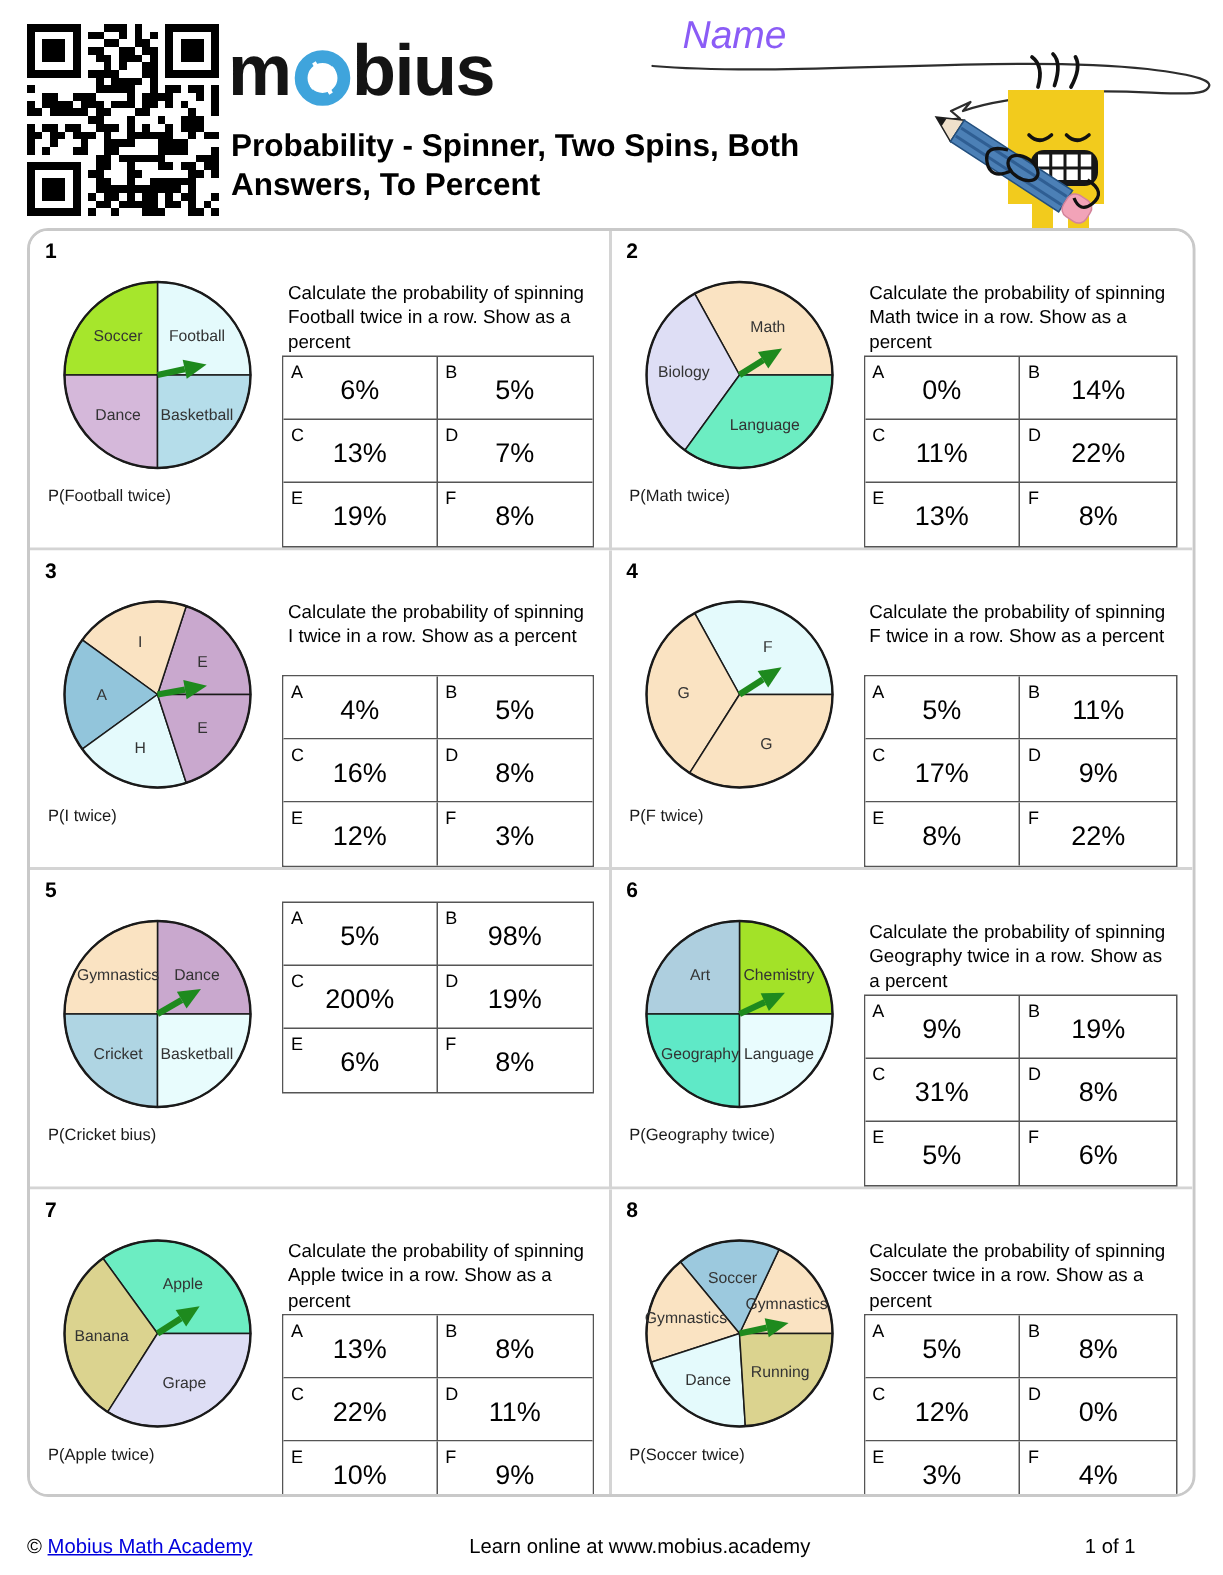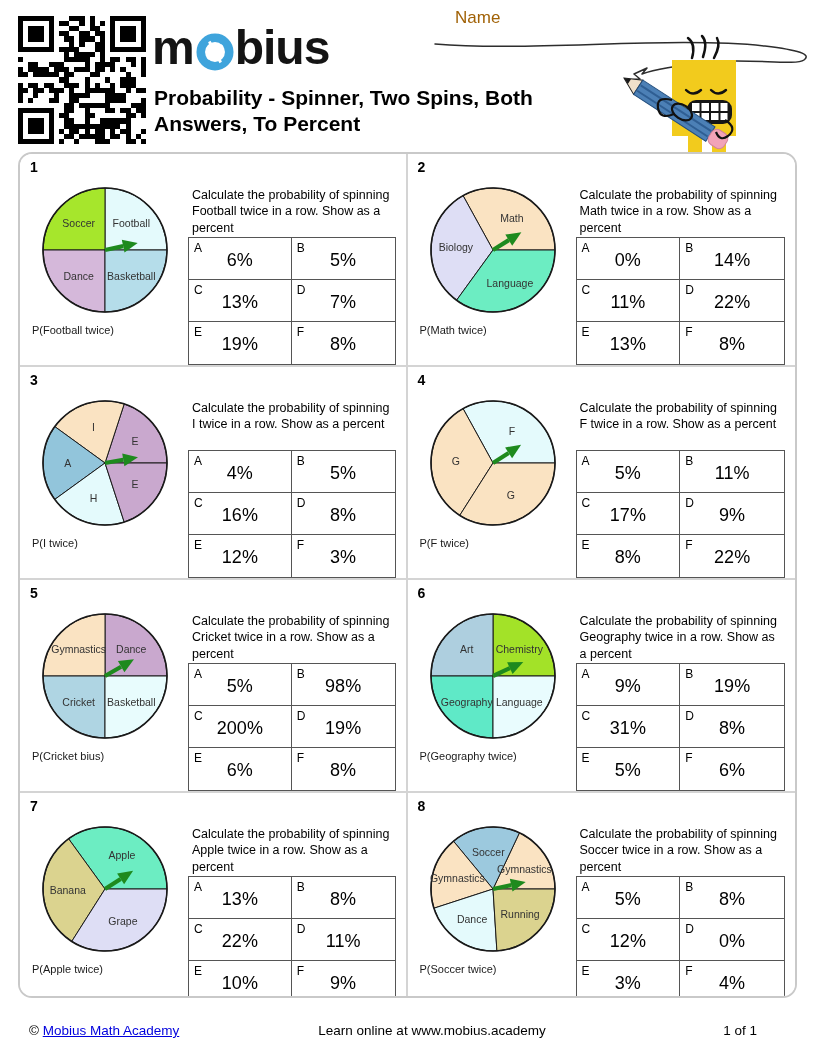--- a/index.html
+++ b/index.html
@@ -6,21 +6,21 @@
   body {
     width:815px; height:1050px; background:#fff; position:relative; overflow:hidden;
     font-family:"Liberation Sans", sans-serif; color:#000;
   }
   .qr { position:absolute; left:18px; top:16px; width:128px; height:128px; shape-rendering:crispEdges; }
   .logo { position:absolute; left:152px; top:20px; display:flex; align-items:center;
           font-size:48px; font-weight:bold; letter-spacing:-1px; color:#141414; }
   .logo-o { margin:8px 1px 0 2px; }
   .page-title { position:absolute; left:154px; top:85px; width:458px;
           font-size:21px; font-weight:bold; line-height:1.25; }
-  .name-label { position:absolute; left:455px; top:8px; font-size:17px; color:#a16207; }
+  .name-label { position:absolute; left:455px; top:8px; font-size:26px; color:#8b5cf6;font-style:italic; }
   .mascot { position:absolute; left:420px; top:0; }
 
   .grid { position:absolute; left:18px; top:152px; width:779px; height:846px;
           box-sizing:border-box; border:2px solid #c9c9c9; border-radius:14px;
           display:grid; grid-template-columns:1fr 1fr; grid-template-rows:repeat(4,1fr); overflow:hidden; }
   .card { box-sizing:border-box; padding:5px 10px 0 10px; position:relative; background:#fff; }
   .card:nth-child(odd) { border-right:2px solid #d4d4d4; }
   .card:nth-child(-n+6) { border-bottom:2px solid #d4d4d4; }
   .card-number { font-weight:bold; font-size:14px; height:16px; }
   .card-body { display:flex; }
@@ -29,21 +29,21 @@
   .qa-col { flex:1; min-width:0; }
   .question { height:50px; padding:12px 4px 0 4px; text-align:left; font-size:12.5px; line-height:1.3; }
   .answer-grid { display:grid; grid-template-columns:1fr 1fr; grid-auto-rows:42px; border:1px solid #555; }
   .answer-cell { position:relative; background:#fff; box-sizing:border-box; }
   .answer-cell:nth-child(odd) { border-right:1px solid #555; }
   .answer-cell:nth-child(-n+4) { border-bottom:1px solid #555; }
   .answer-letter { position:absolute; left:5px; top:3px; font-size:12px; }
   .answer-value { text-align:center; margin-top:12px; font-size:18px; }
   .slice-label { font-size:10.5px; fill:#333; text-anchor:middle; font-family:"Liberation Sans",sans-serif; }
 
-  .footer { position:absolute; left:0; right:0; bottom:12px; padding:0 30px 0 29px;
+  .footer { position:absolute; left:0; right:0; bottom:12px; padding:0 30px 0 18px;
             display:grid; grid-template-columns:230px 1fr 180px; align-items:center; font-size:13.5px; }
   .footer-center { text-align:center; }
   .footer-right { text-align:right; padding-right:28px; }
   .copyright a, .copyright-link { color:#0000DD; text-decoration:underline; cursor:pointer; }
 </style>
 </head>
 <body>
 
 <svg class="qr" viewBox="0 0 25 25">
     <rect x="10" y="0" width="1" height="1" fill="#000"></rect>
@@ -552,21 +552,20 @@
             <text x="101.3" y="44.2" class="slice-label">Dance</text>
             <text x="48.7" y="44.2" class="slice-label">Gymnastics</text>
             <text x="48.7" y="96.8" class="slice-label">Cricket</text>
             <text x="101.3" y="96.8" class="slice-label">Basketball</text>
             <line x1="75" y1="67" x2="91.1" y2="57.7" stroke="#1E8A1E" stroke-width="4.2"></line>
             <polygon points="94.4,63.3 87.9,52.1 104.0,50.3" fill="#1E8A1E"></polygon>
           </svg>
         <div class="caption">P(Cricket bius)</div>
       </div>
       <div class="qa-col">
-        <div class="question">Calculate the probability of spinning Cricket twice in a row. Show as a percent</div>
         <div class="answer-grid">
           <div class="answer-cell">
             <span class="answer-letter">A</span>
             <div class="answer-value">5%</div>
           </div>
           <div class="answer-cell">
             <span class="answer-letter">B</span>
             <div class="answer-value">98%</div>
           </div>
           <div class="answer-cell">

